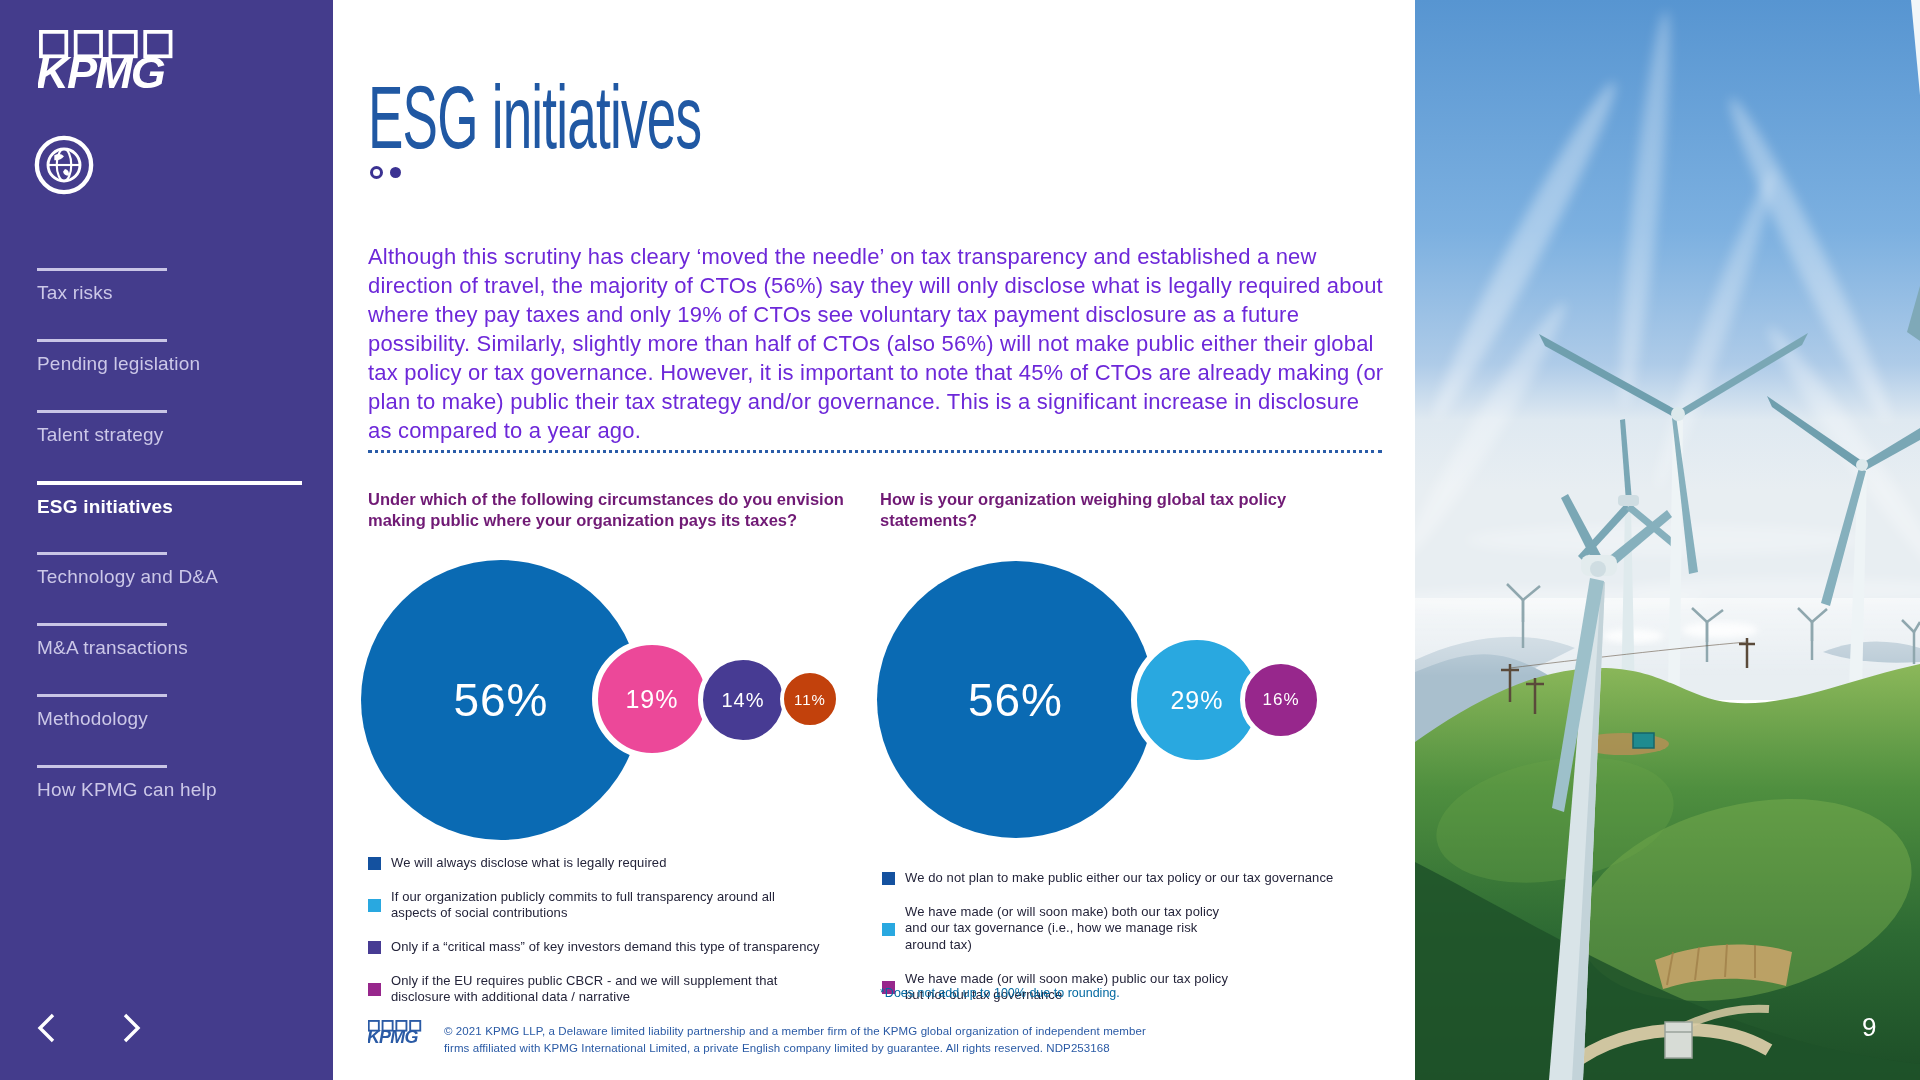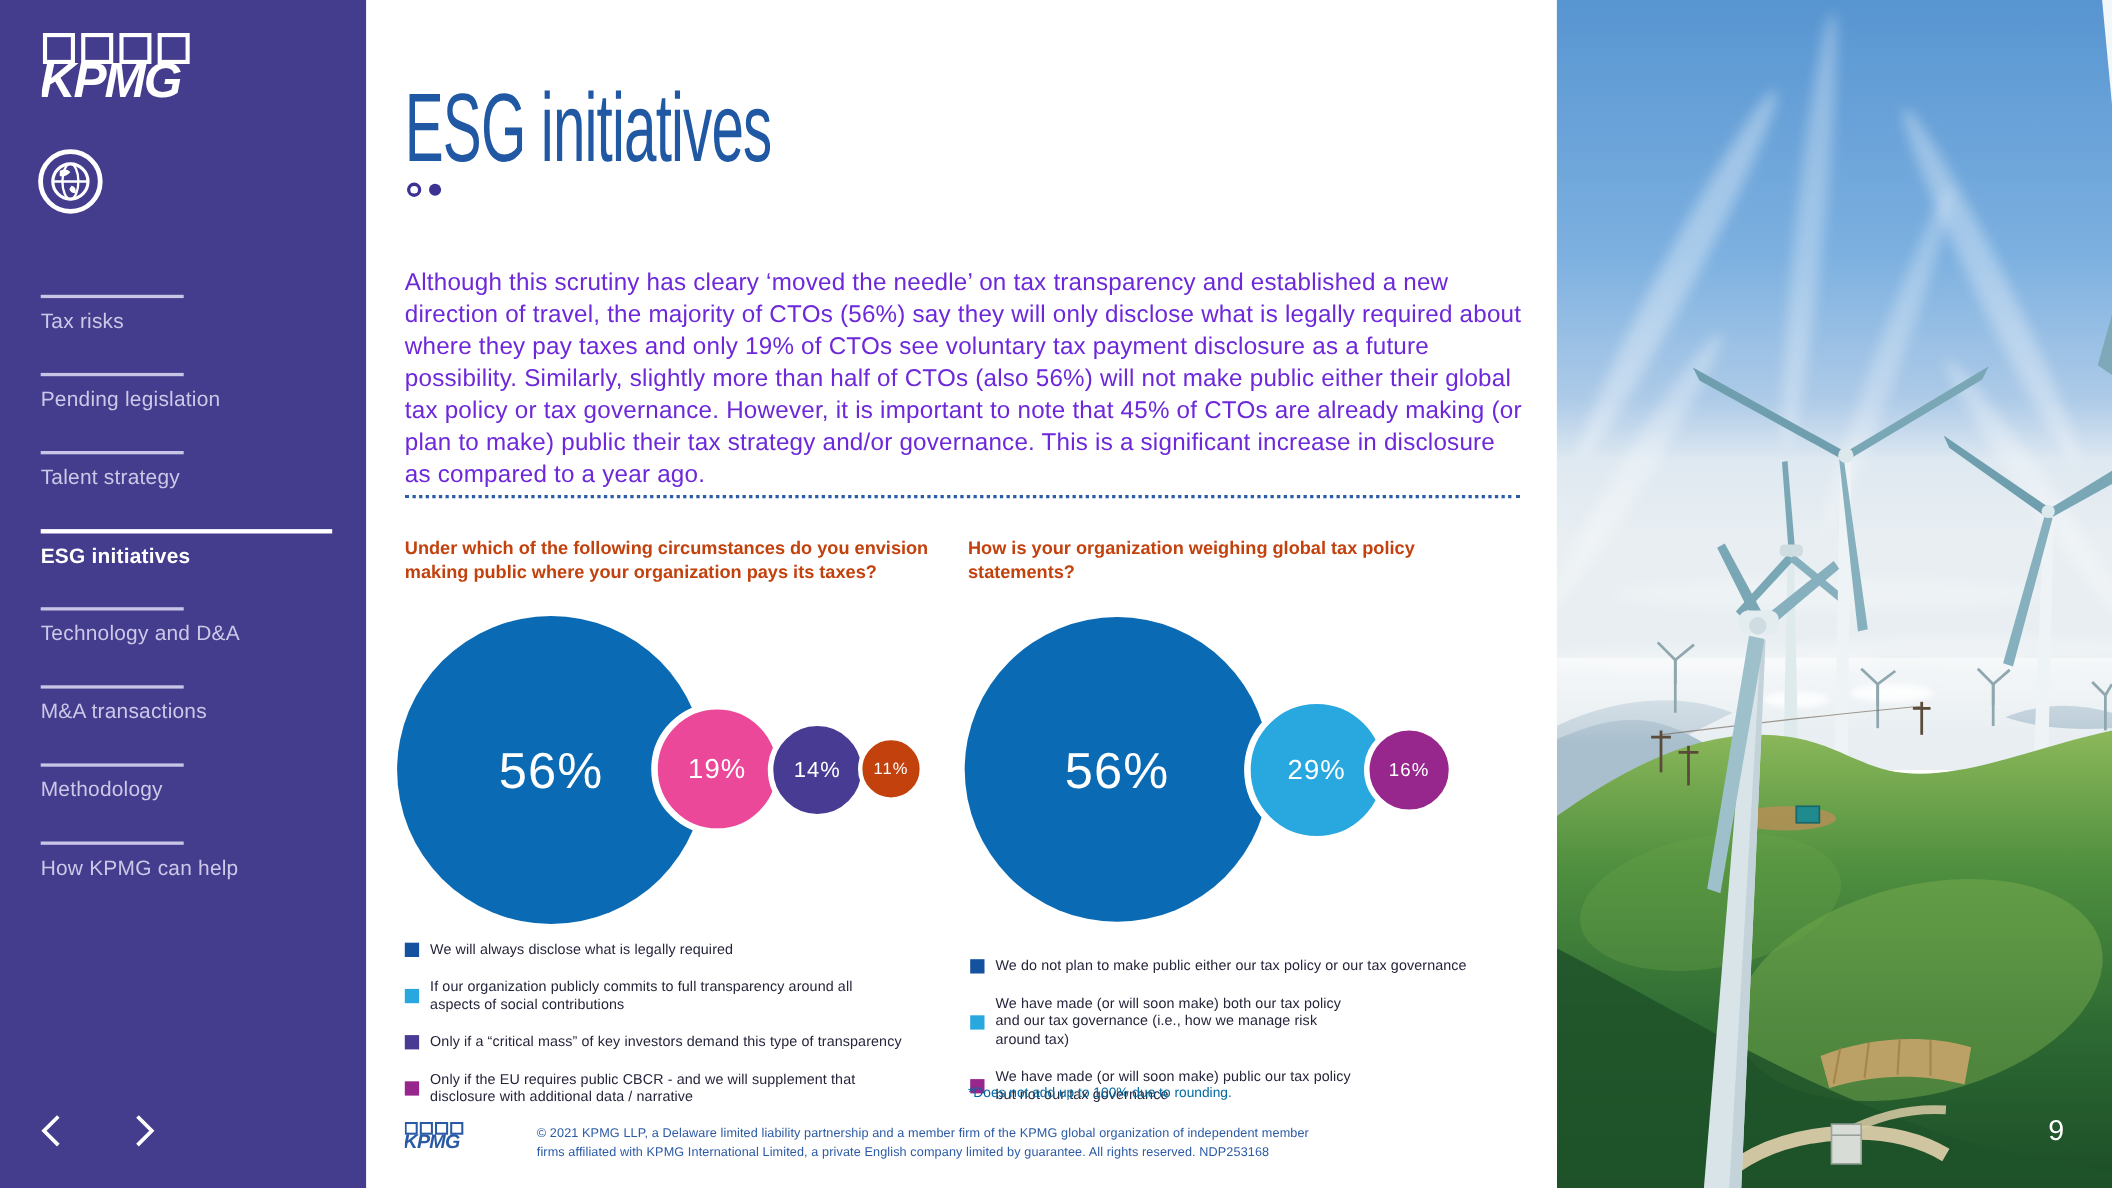--- a/index.html
+++ b/index.html
@@ -25,21 +25,21 @@
          transform:scale(0.78,1.30);transform-origin:left top;letter-spacing:-1px;font-weight:400;}
   .dots{position:absolute;left:37px;top:166px;display:flex;gap:7px;align-items:center;}
   .dot{width:11px;height:11px;border-radius:50%;cursor:pointer;}
   .dot.ring{border:3px solid #3b3292;width:7px;height:7px;background:transparent;}
   .dot.fill{background:#3b3292;}
   .intro{position:absolute;left:35px;top:242px;width:1016px;color:#6d28d9;
          font-size:22px;line-height:1.32;letter-spacing:.2px;}
   .dotrule{position:absolute;left:35px;top:438px;width:1014px;height:12px;
            border-bottom:3px dotted #2a5ca8;}
 
-  .q-head{position:absolute;top:489px;color:#c2410c;font-size:16.5px;font-weight:bold;line-height:1.25;}
+  .q-head{position:absolute;top:489px;color:#701a75;font-size:16.5px;font-weight:bold;line-height:1.25;}
   .q-left{left:35px;width:480px;}
   .q-right{left:547px;width:420px;}
 
   .chart-area{position:absolute;top:555px;width:500px;height:295px;}
   .ca-left{left:35px;}
   .ca-right{left:547px;}
   .bubble{position:absolute;border-radius:50%;display:flex;align-items:center;justify-content:center;
           color:#fff;box-sizing:border-box;text-align:right;}
   .bubble span{letter-spacing:1px;}
 
@@ -59,21 +59,21 @@
   .lg-item{display:flex;gap:10px;margin-bottom:17px;align-items:center;}
   .sq{width:13px;height:13px;flex:0 0 13px;margin-top:1px;}
   .c-navy{background:#14519f;}
   .c-lblue{background:#29a8e0;}
   .c-ind{background:#473b93;}
   .c-mag{background:#97278c;}
   .lg-text{font-size:13px;line-height:1.28;color:#24243a;letter-spacing:.1px;}
   .footnote{position:absolute;left:547px;top:986px;font-size:12.5px;color:#0369a1;}
 
   .footer{position:absolute;left:35px;top:1020px;display:flex;gap:20px;align-items:flex-start;}
-  .footer-text{font-size:11.5px;line-height:1.45;color:#2a5aa5;letter-spacing:.1px;margin-top:3px;margin-left:44px;}
+  .footer-text{font-size:11.5px;line-height:1.45;color:#2a5aa5;letter-spacing:.1px;margin-top:3px;}
 
   
   .photo{position:absolute;left:1415px;top:0;width:505px;height:1080px;overflow:hidden;}
   .page-num{position:absolute;left:1862px;top:1012px;color:#ffffff;font-size:26px;width:50px;}
 </style>
 </head>
 <body>
 
 <div id="page">
 

